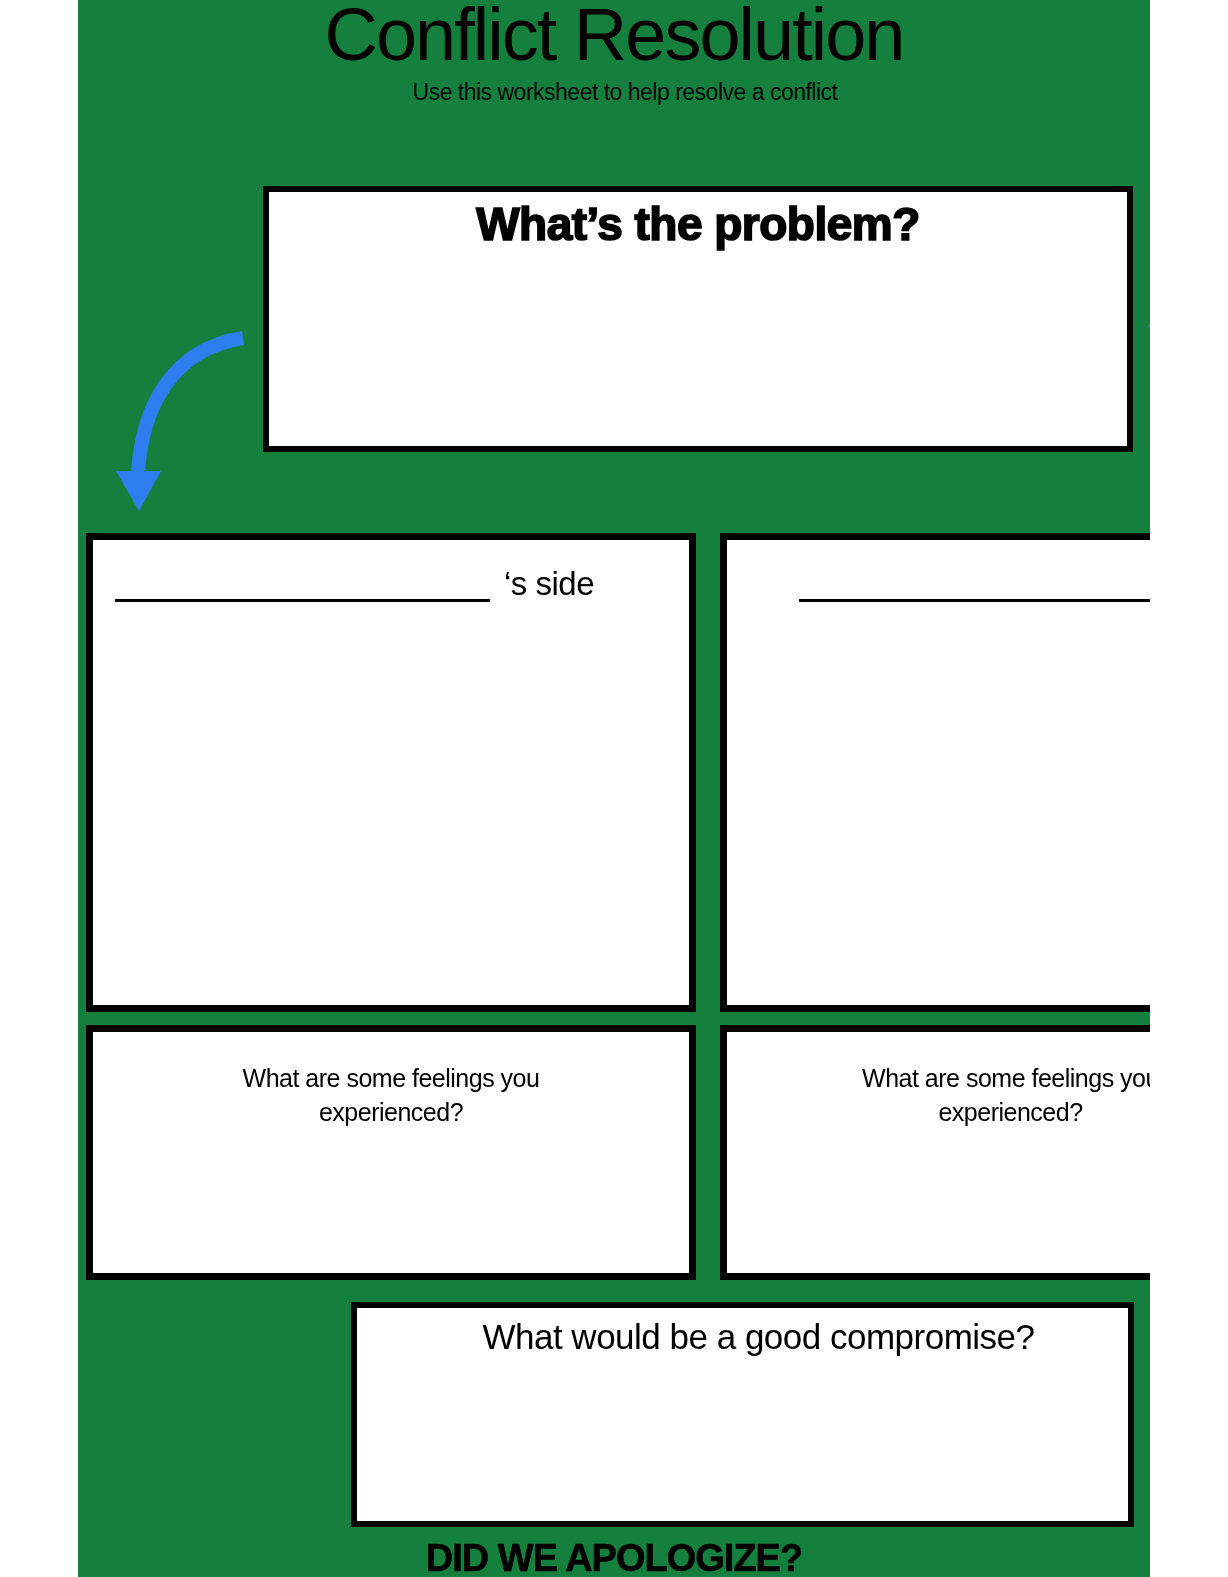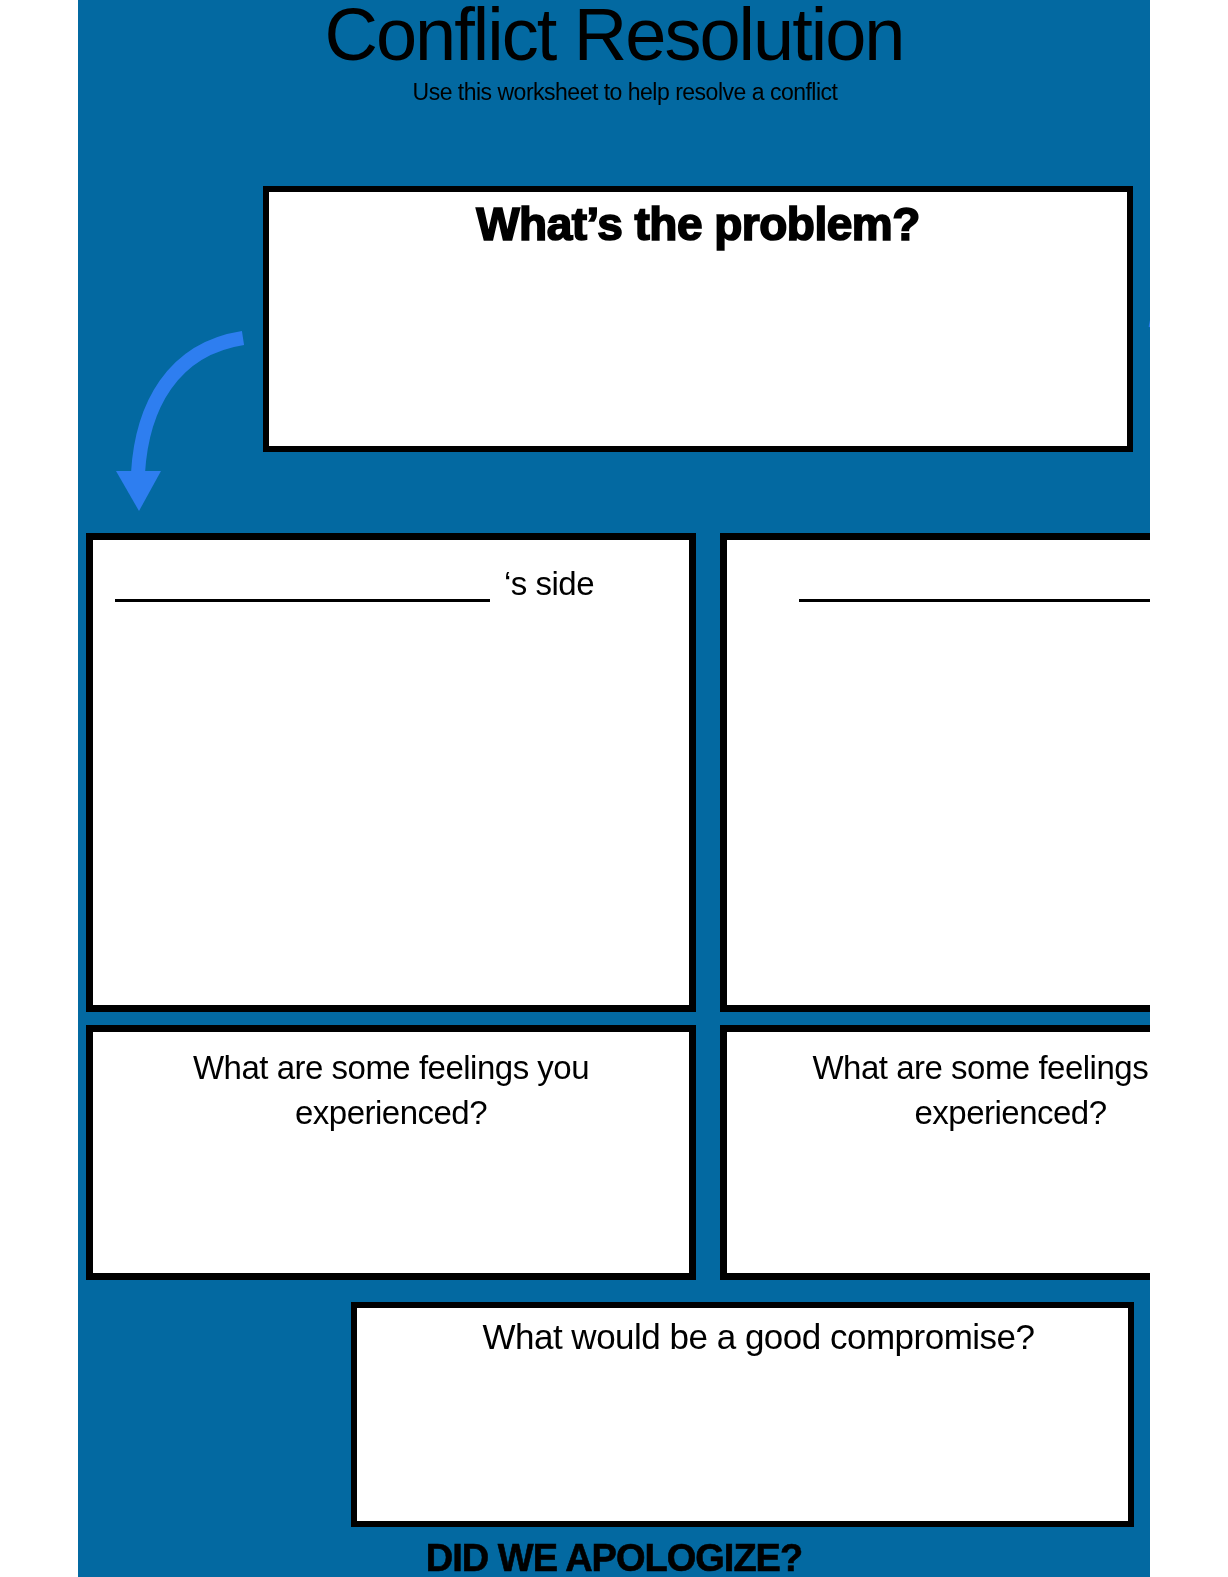--- a/index.html
+++ b/index.html
@@ -3,21 +3,21 @@
 <meta charset="utf-8">
 <style>
   * { margin: 0; padding: 0; box-sizing: border-box; }
   html, body { background: #ffffff; }
   body { font-family: "Liberation Sans", sans-serif; color: #000; }
 
   .page {
     position: relative;
     width: 1072px;
     height: 1577px;
-    background: #0369a1;
+    background: #15803d;
     overflow: hidden;
     margin: 0 auto;
   }
 
   .page-title {
     position: absolute;
     top: -4px; left: 0;
     width: 100%;
     text-align: center;
     font-size: 74px;
@@ -81,24 +81,24 @@
     font-size: 33px;
     letter-spacing: -0.5px;
     margin-left: 14px;
     line-height: 1.1;
   }
 
   .feelings-box { border-width: 7px; }
   .feelings-left  { left: 8px;   top: 1025px; width: 610px; height: 255px; }
   .feelings-right { left: 642px; top: 1025px; width: 581px; height: 255px; }
   .feelings-question {
-    margin: 14px auto 0 auto;
+    margin: 30px auto 0 auto;
     width: 400px;
     text-align: center;
-    font-size: 33px;
+    font-size: 25px;
     letter-spacing: -0.5px;
     line-height: 1.35;
   }
 
   .compromise-box { left: 273px; top: 1302px; width: 783px; height: 225px; padding-left: 32px; }
   .compromise-heading {
     margin-top: 9px;
     text-align: center;
     font-size: 35px;
     letter-spacing: -0.5px;

